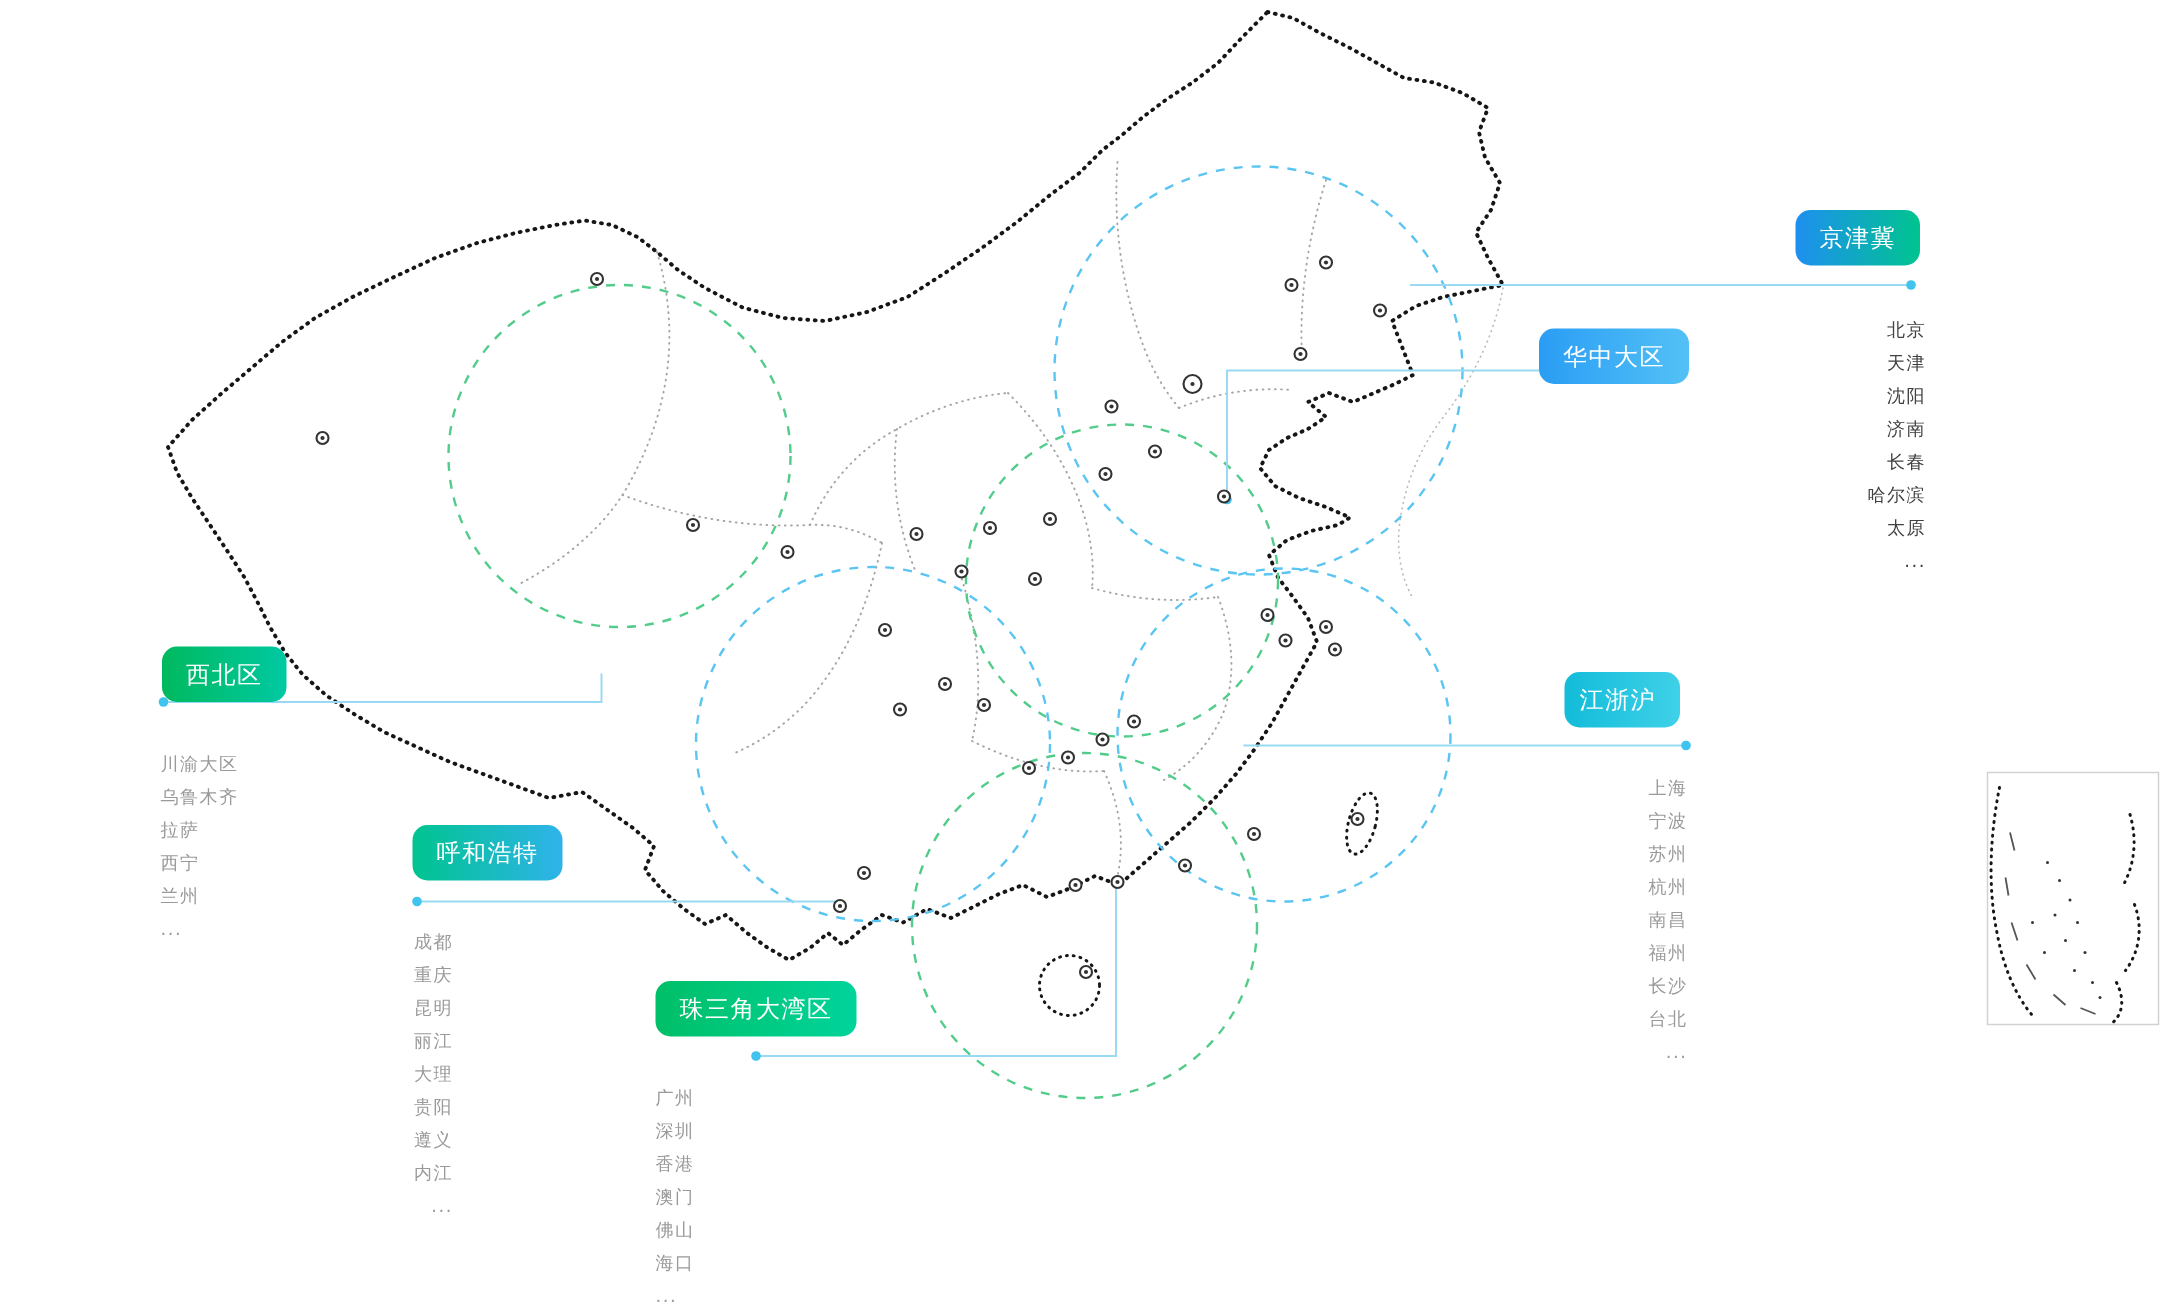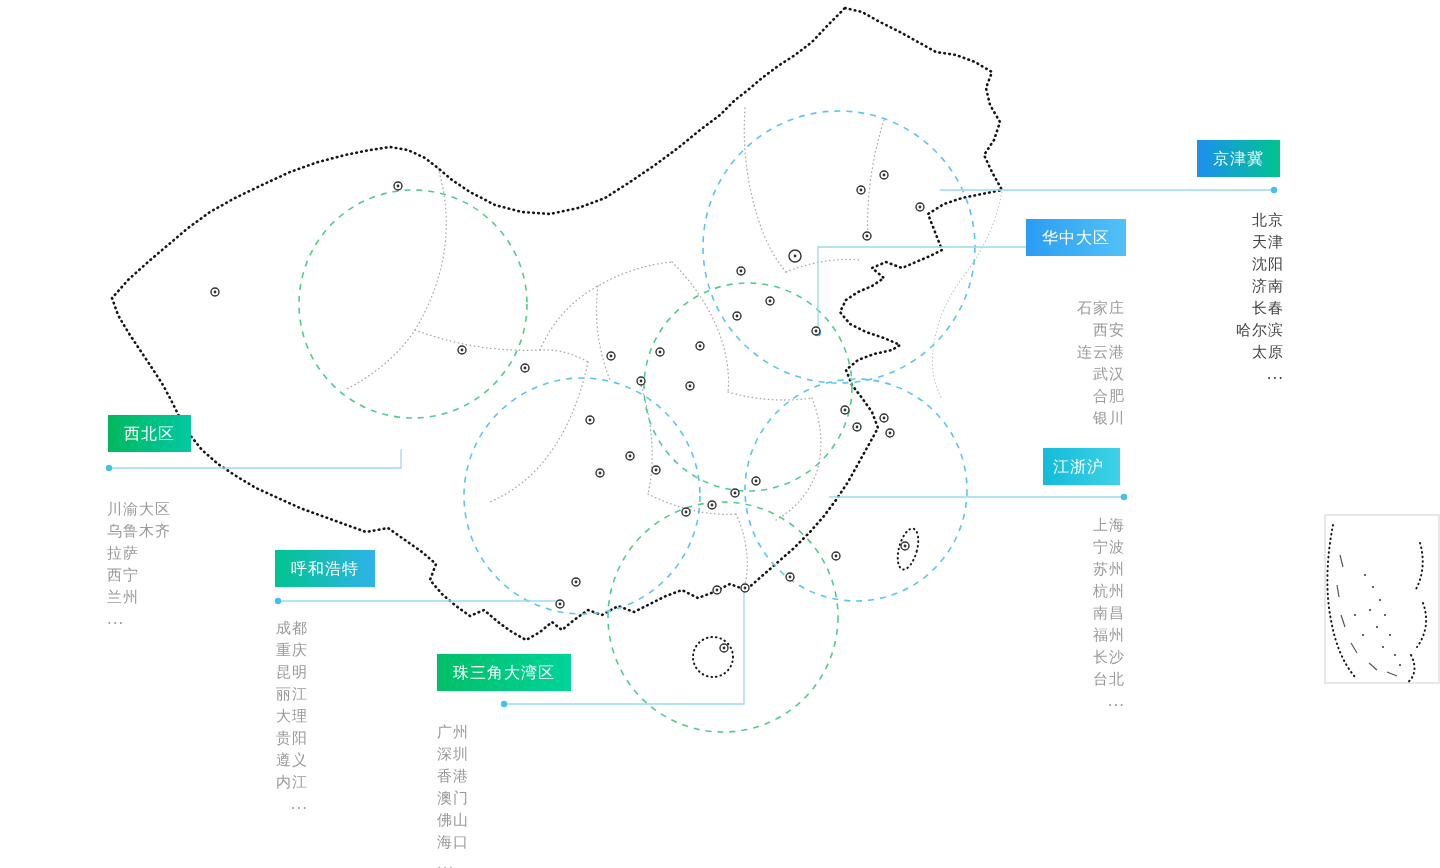--- a/index.html
+++ b/index.html
@@ -15,33 +15,33 @@
   .island{fill:none;stroke:#161616;stroke-width:2;stroke-linecap:round;stroke-dasharray:.6 4;}
   .circle-blue{fill:none;stroke:#5bc5f2;stroke-width:1.6;stroke-dasharray:6 6;}
   .circle-green{fill:none;stroke:#52cc8a;stroke-width:1.6;stroke-dasharray:6 6;}
   .connector{fill:none;stroke:#9ad9f2;stroke-width:1.3;}
   .connector-dot{fill:#41c3ef;}
   .marker-ring{fill:#ffffff;stroke:#333333;stroke-width:1.4;}
   .marker-dot{fill:#333333;}
   .inset-box{fill:#ffffff;stroke:#d2d2d2;stroke-width:1;}
   
   .region-label{
-    position:absolute;height:37px;line-height:37px;padding:0 16px;border-radius:0;
+    position:absolute;height:37px;line-height:37px;padding:0 16px;border-radius:10px;
     color:#ffffff;font-size:16px;text-align:center;white-space:nowrap;cursor:pointer;
     letter-spacing:1px;
   }
   .lbl-jingjinji{left:1197px;top:140px;background:linear-gradient(90deg,#1e8ff0,#00c48f);}
   .lbl-huazhong{left:1026px;top:219px;background:linear-gradient(90deg,#2a9df4,#53c1f6);}
-  .lbl-xibei{left:108px;top:415px;background:linear-gradient(90deg,#00b95e,#00c9a2);}
+  .lbl-xibei{left:108px;top:431px;background:linear-gradient(90deg,#00b95e,#00c9a2);}
   .lbl-jiangzhehu{left:1043px;top:448px;background:linear-gradient(90deg,#12bcd9,#3fd1e8);padding-left:10px;}
   .lbl-chuanyu{left:275px;top:550px;background:linear-gradient(90deg,#00c48f,#2fb3ea);}
   .lbl-zhusanjiao{left:437px;top:654px;background:linear-gradient(90deg,#00bf67,#00d49b);}
   
   .city-list{
-    position:absolute;font-size:15px;line-height:22px;color:#9a9a9a;
+    position:absolute;font-size:12px;line-height:22px;color:#9a9a9a;
     white-space:pre-line;letter-spacing:1px;
   }
   .list-right{text-align:right;}
   .list-jingjinji{right:156px;top:209px;color:#414141;}
   .list-huazhong{right:315px;top:297px;}
   .list-xibei{left:107px;top:498px;}
   .list-jiangzhehu{right:315px;top:514px;}
   .list-chuanyu{left:276px;top:617px;text-align:right;}
   .list-zhusanjiao{left:437px;top:721px;}
 </style>
@@ -242,26 +242,20 @@
   <div class="region-label lbl-zhusanjiao">珠三角大湾区</div>
 
   <div class="city-list list-right list-jingjinji">北京
 天津
 沈阳
 济南
 长春
 哈尔滨
 太原
 ...</div>
-  <div class="city-list list-right list-huazhong">石家庄
-西安
-连云港
-武汉
-合肥
-银川</div>
   <div class="city-list list-xibei">川渝大区
 乌鲁木齐
 拉萨
 西宁
 兰州
 ...</div>
   <div class="city-list list-right list-jiangzhehu">上海
 宁波
 苏州
 杭州

